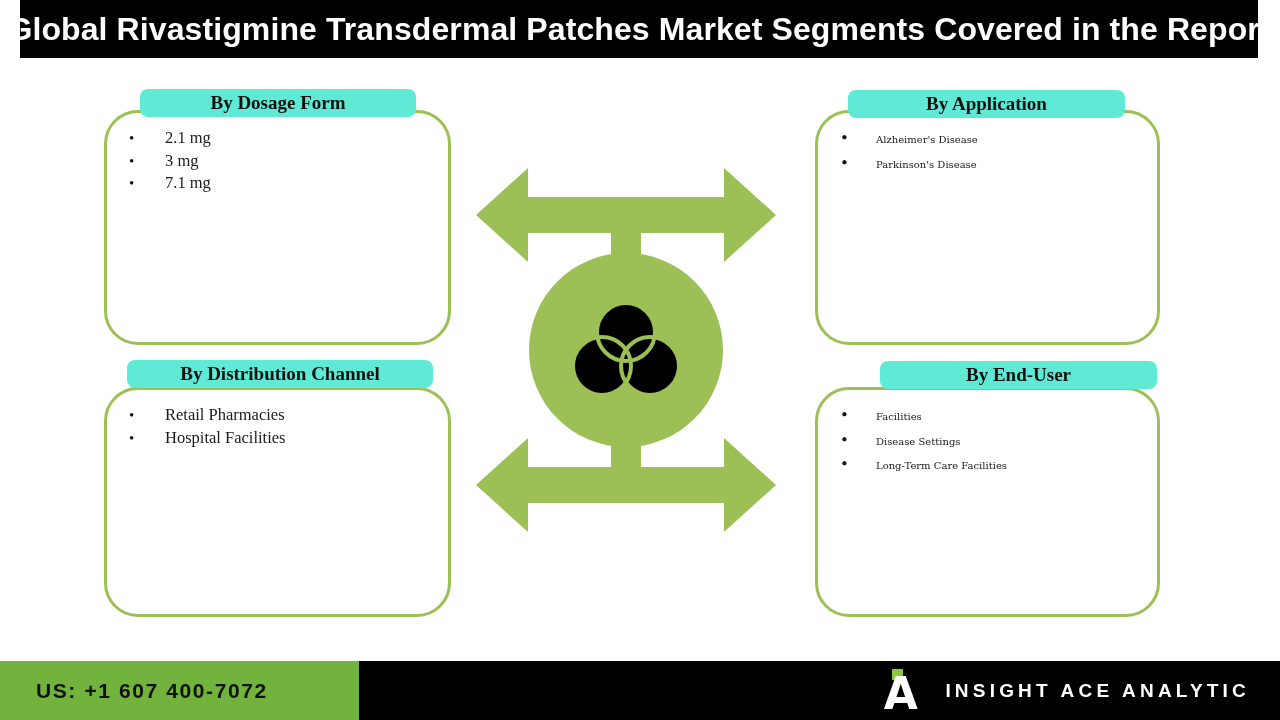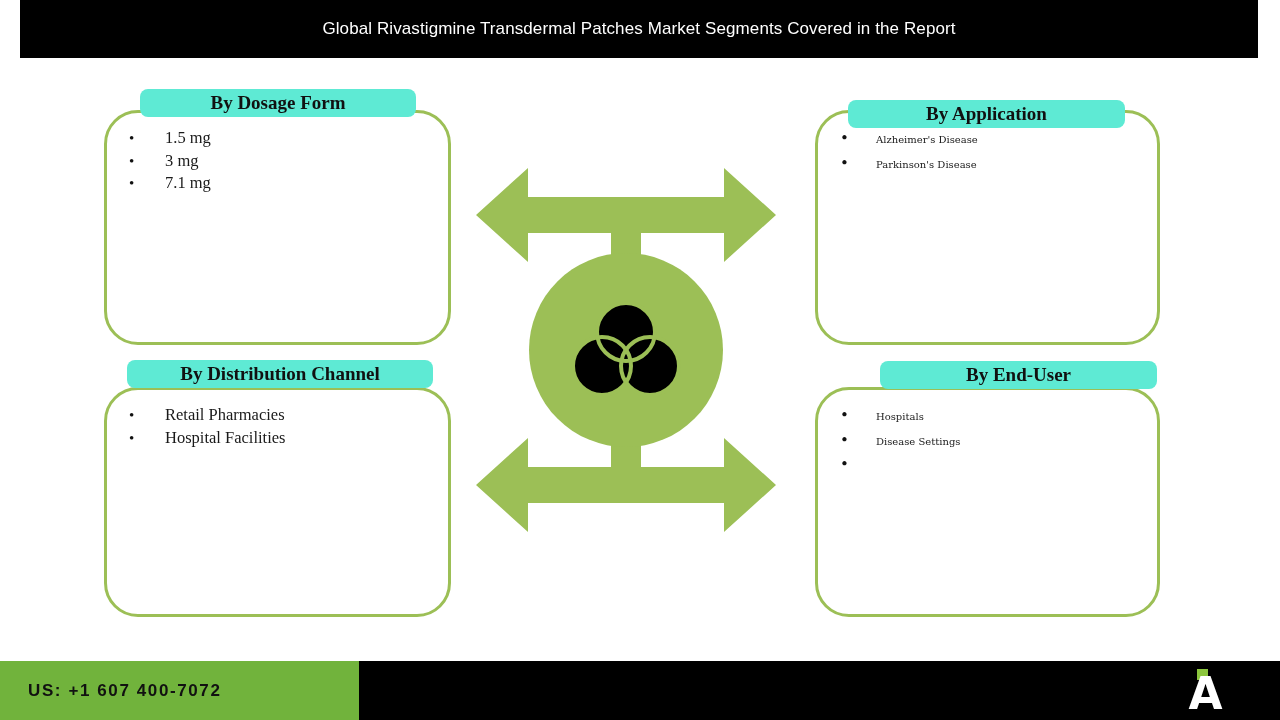--- a/index.html
+++ b/index.html
@@ -15,22 +15,22 @@
   .header-bar {
     position: absolute;
     left: 20px; top: 0px;
     width: 1238px; height: 58px;
     background: #000000;
     display: flex; align-items: center; justify-content: center;
   }
   .header-title {
     color: #ffffff;
     font-family: "Liberation Sans", sans-serif;
-    font-weight: normal;
-    font-size: 17px;
+    font-weight: bold;
+    font-size: 32px;
     letter-spacing: 0.1px;
     white-space: nowrap;
   }
 
   
   .panel {
     position: absolute;
     border: 3px solid #9cbf56;
     border-radius: 34px;
     background: #ffffff;
@@ -48,21 +48,21 @@
     display: flex; align-items: center; justify-content: center;
     color: #111111;
     font-family: "Liberation Serif", serif;
     font-weight: bold;
     font-size: 19px;
     white-space: nowrap;
     z-index: 4;
   }
   .pt-dosage  { left: 140px; top: 89px;  width: 276px; }
   .pt-distrib { left: 127px; top: 360px; width: 306px; }
-  .pt-applic  { left: 848px; top: 90px;  width: 277px; margin-top: 10px; }
+  .pt-applic  { left: 848px; top: 90px;  width: 277px; }
   .pt-enduser { left: 880px; top: 361px; width: 277px; }
 
   .panel-list {
     position: absolute;
     list-style: none;
     left: 22px;
     top: 14px;
     right: 14px;
   }
   .panel-list li {
@@ -94,25 +94,25 @@
 
   
   .footer-green {
     position: absolute;
     left: 0px; top: 661px;
     width: 359px; height: 59px;
     background: #71b33c;
     display: flex; align-items: center;
   }
   .footer-phone {
-    margin-left: 28px;
+    margin-left: 36px;
     color: #111111;
     font-family: "Liberation Sans", sans-serif;
     font-weight: bold;
-    font-size: 17px;
+    font-size: 21px;
     letter-spacing: 1.6px;
     white-space: nowrap;
   }
   .footer-black {
     position: absolute;
     left: 359px; top: 661px;
     width: 921px; height: 59px;
     background: #000000;
     display: flex; align-items: center; justify-content: flex-end;
   }
@@ -158,21 +158,21 @@
 <div class="page">
 
   <div class="header-bar">
     <div class="header-title">Global Rivastigmine Transdermal Patches Market Segments Covered in the Report</div>
   </div>
 
   <div class="panel panel-left panel-top">
     <ul class="panel-list">
       <li>
         <span class="bullet">•</span>
-        <span class="txt">1.5 mg</span>
+        <span class="txt">2.1 mg</span>
       </li>
       <li>
         <span class="bullet">•</span>
         <span class="txt">3 mg</span>
       </li>
       <li>
         <span class="bullet">•</span>
         <span class="txt">7.1 mg</span>
       </li>
     </ul>
@@ -204,28 +204,29 @@
         <span class="txt">Hospital Facilities</span>
       </li>
     </ul>
   </div>
   <div class="panel-title pt-distrib">By Distribution Channel</div>
 
   <div class="panel panel-right panel-bottom">
     <ul class="panel-list list-sans">
       <li>
         <span class="bullet">•</span>
-        <span class="txt">Hospitals</span>
+        <span class="txt">Facilities</span>
       </li>
       <li>
         <span class="bullet">•</span>
         <span class="txt">Disease Settings</span>
       </li>
       <li>
         <span class="bullet">•</span>
+        <span class="txt">Long-Term Care Facilities</span>
       </li>
     </ul>
   </div>
   <div class="panel-title pt-enduser">By End-User</div>
 
   <div class="center-graphic">
     <svg width="320" height="390" viewBox="0 0 320 390">
 
       <g fill="#9cbf56">
         <path d="M 145 75 L 145 130 L 175 130 L 175 75 Z"></path>
@@ -253,16 +254,17 @@
 
   <div class="footer-green">
     <div class="footer-phone">US: +1 607 400-7072</div>
   </div>
   <div class="footer-black">
     <div class="brand-wrap">
       <div class="brand-mark">
         <span class="sq"></span>
         <span class="letter">A</span>
       </div>
+      <div class="brand-name">INSIGHT ACE ANALYTIC</div>
     </div>
   </div>
 
 </div>
 
 </body></html>

